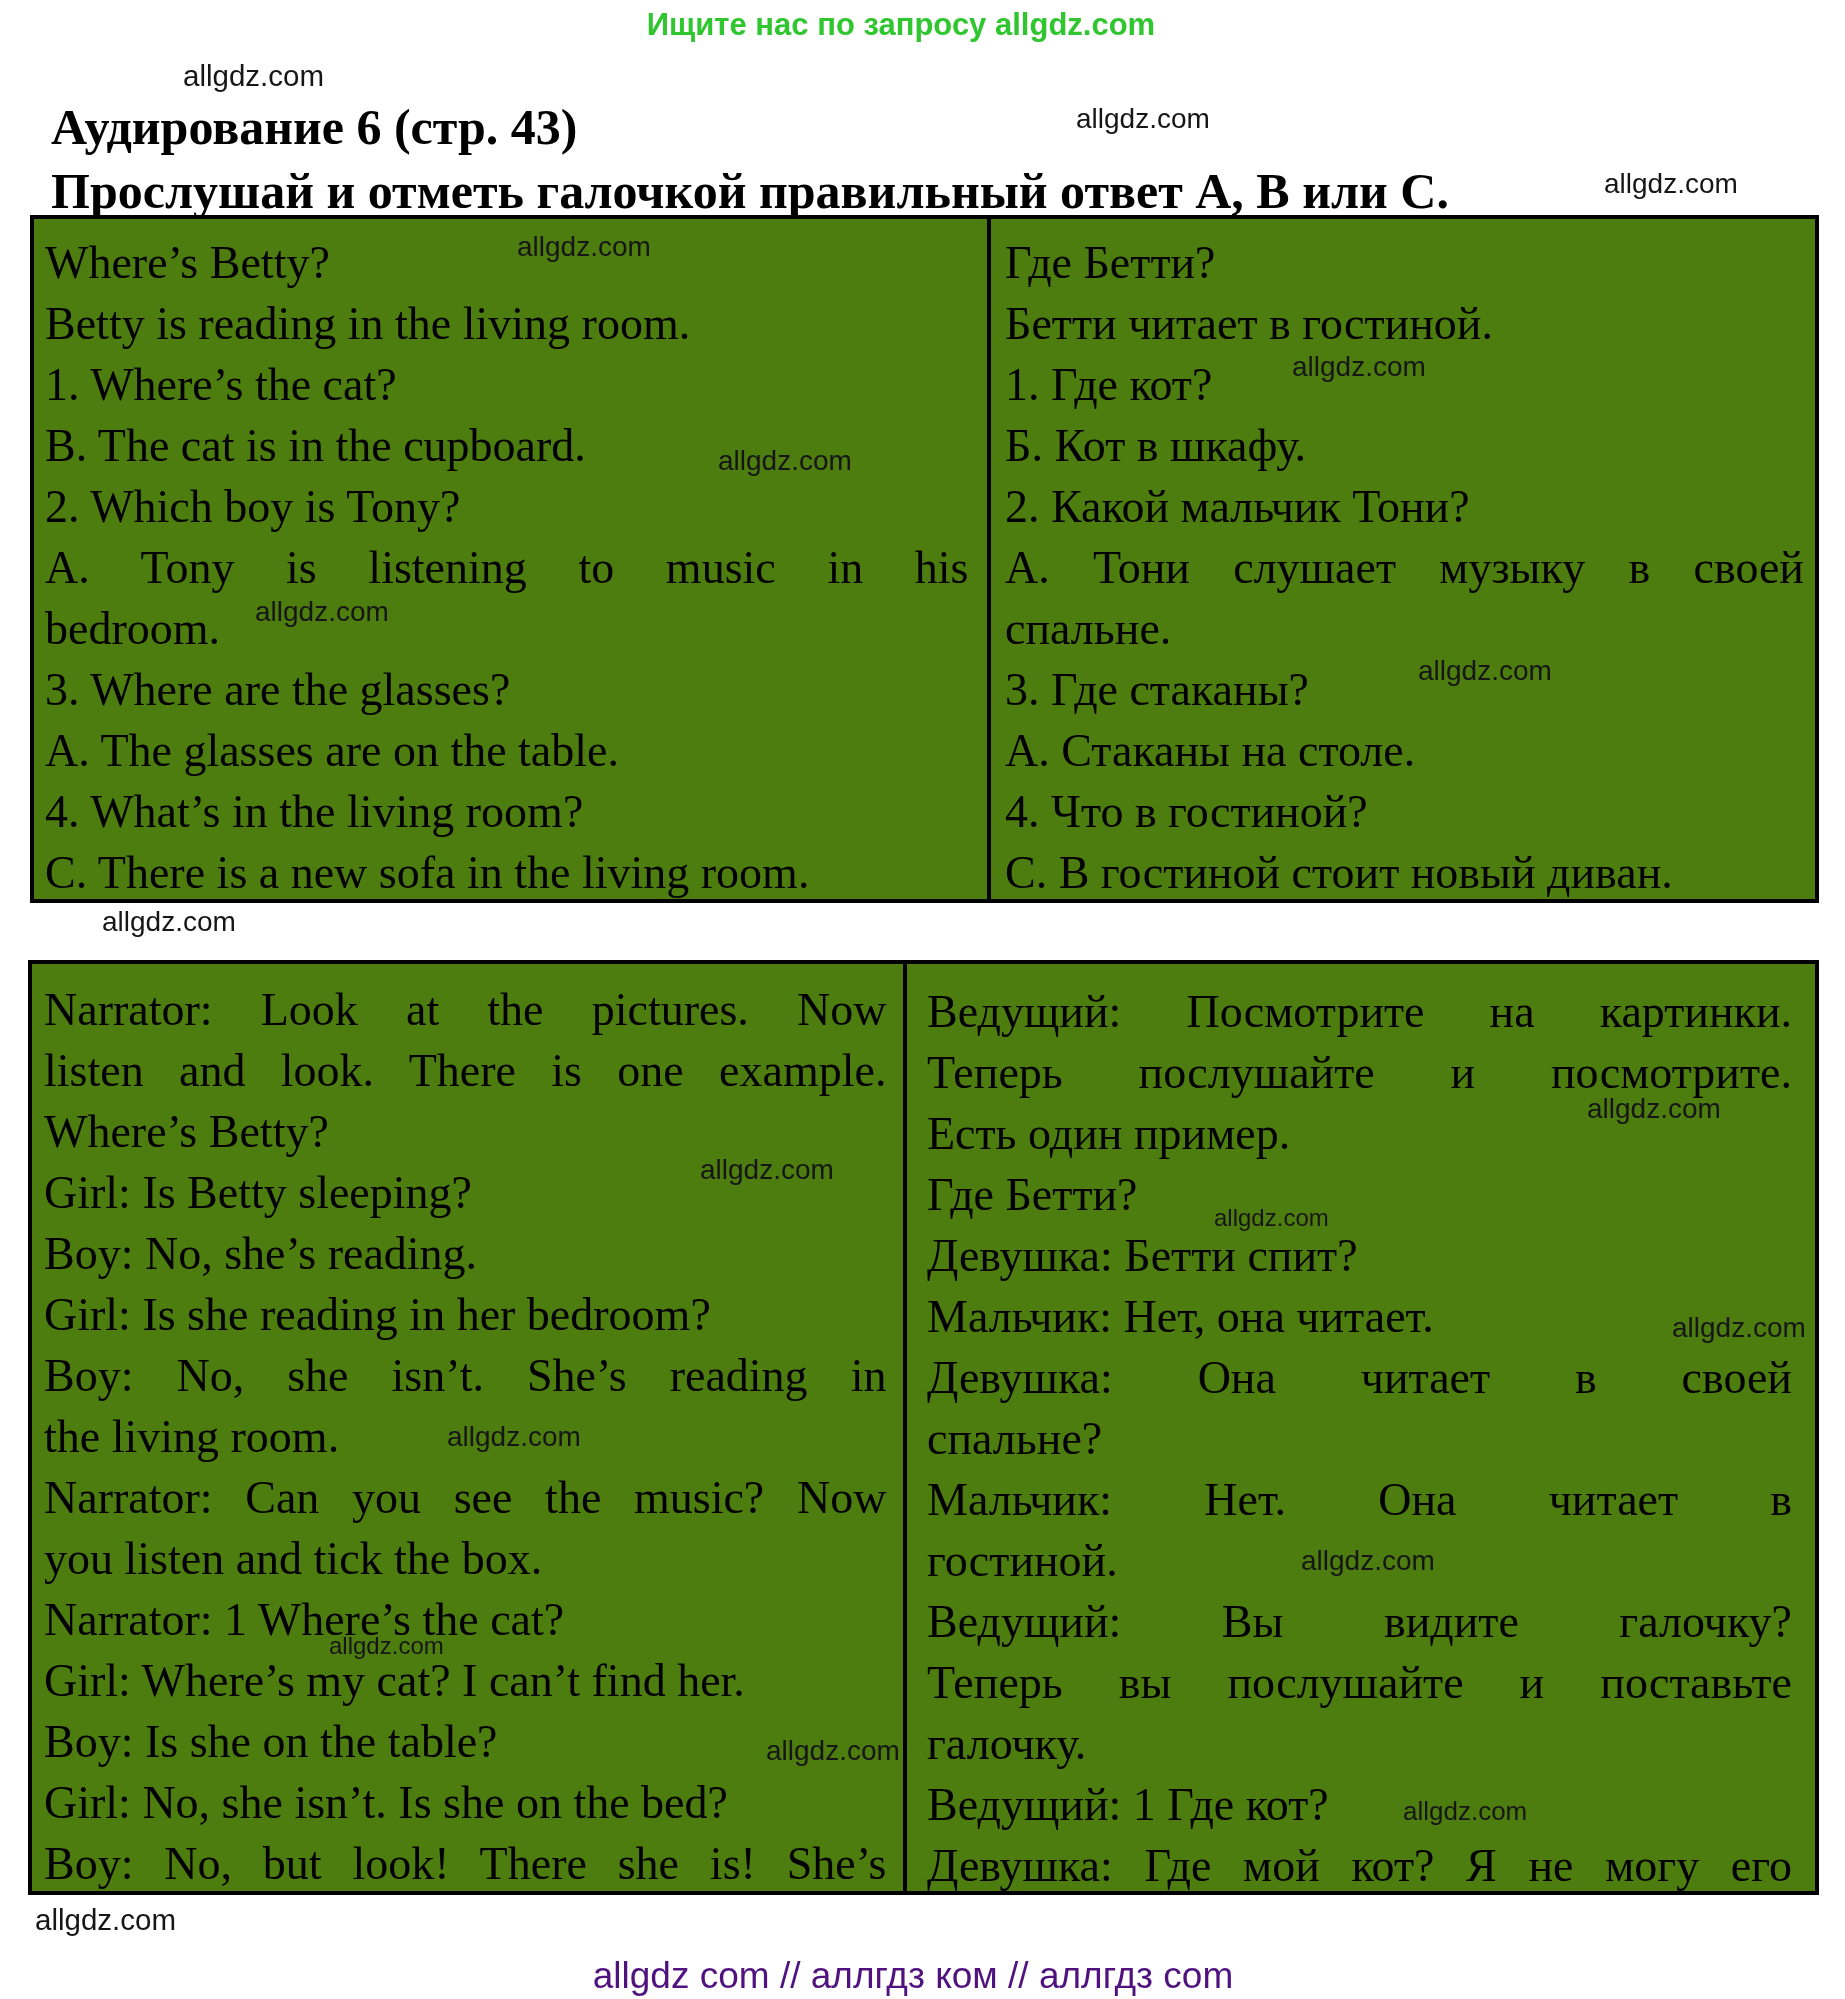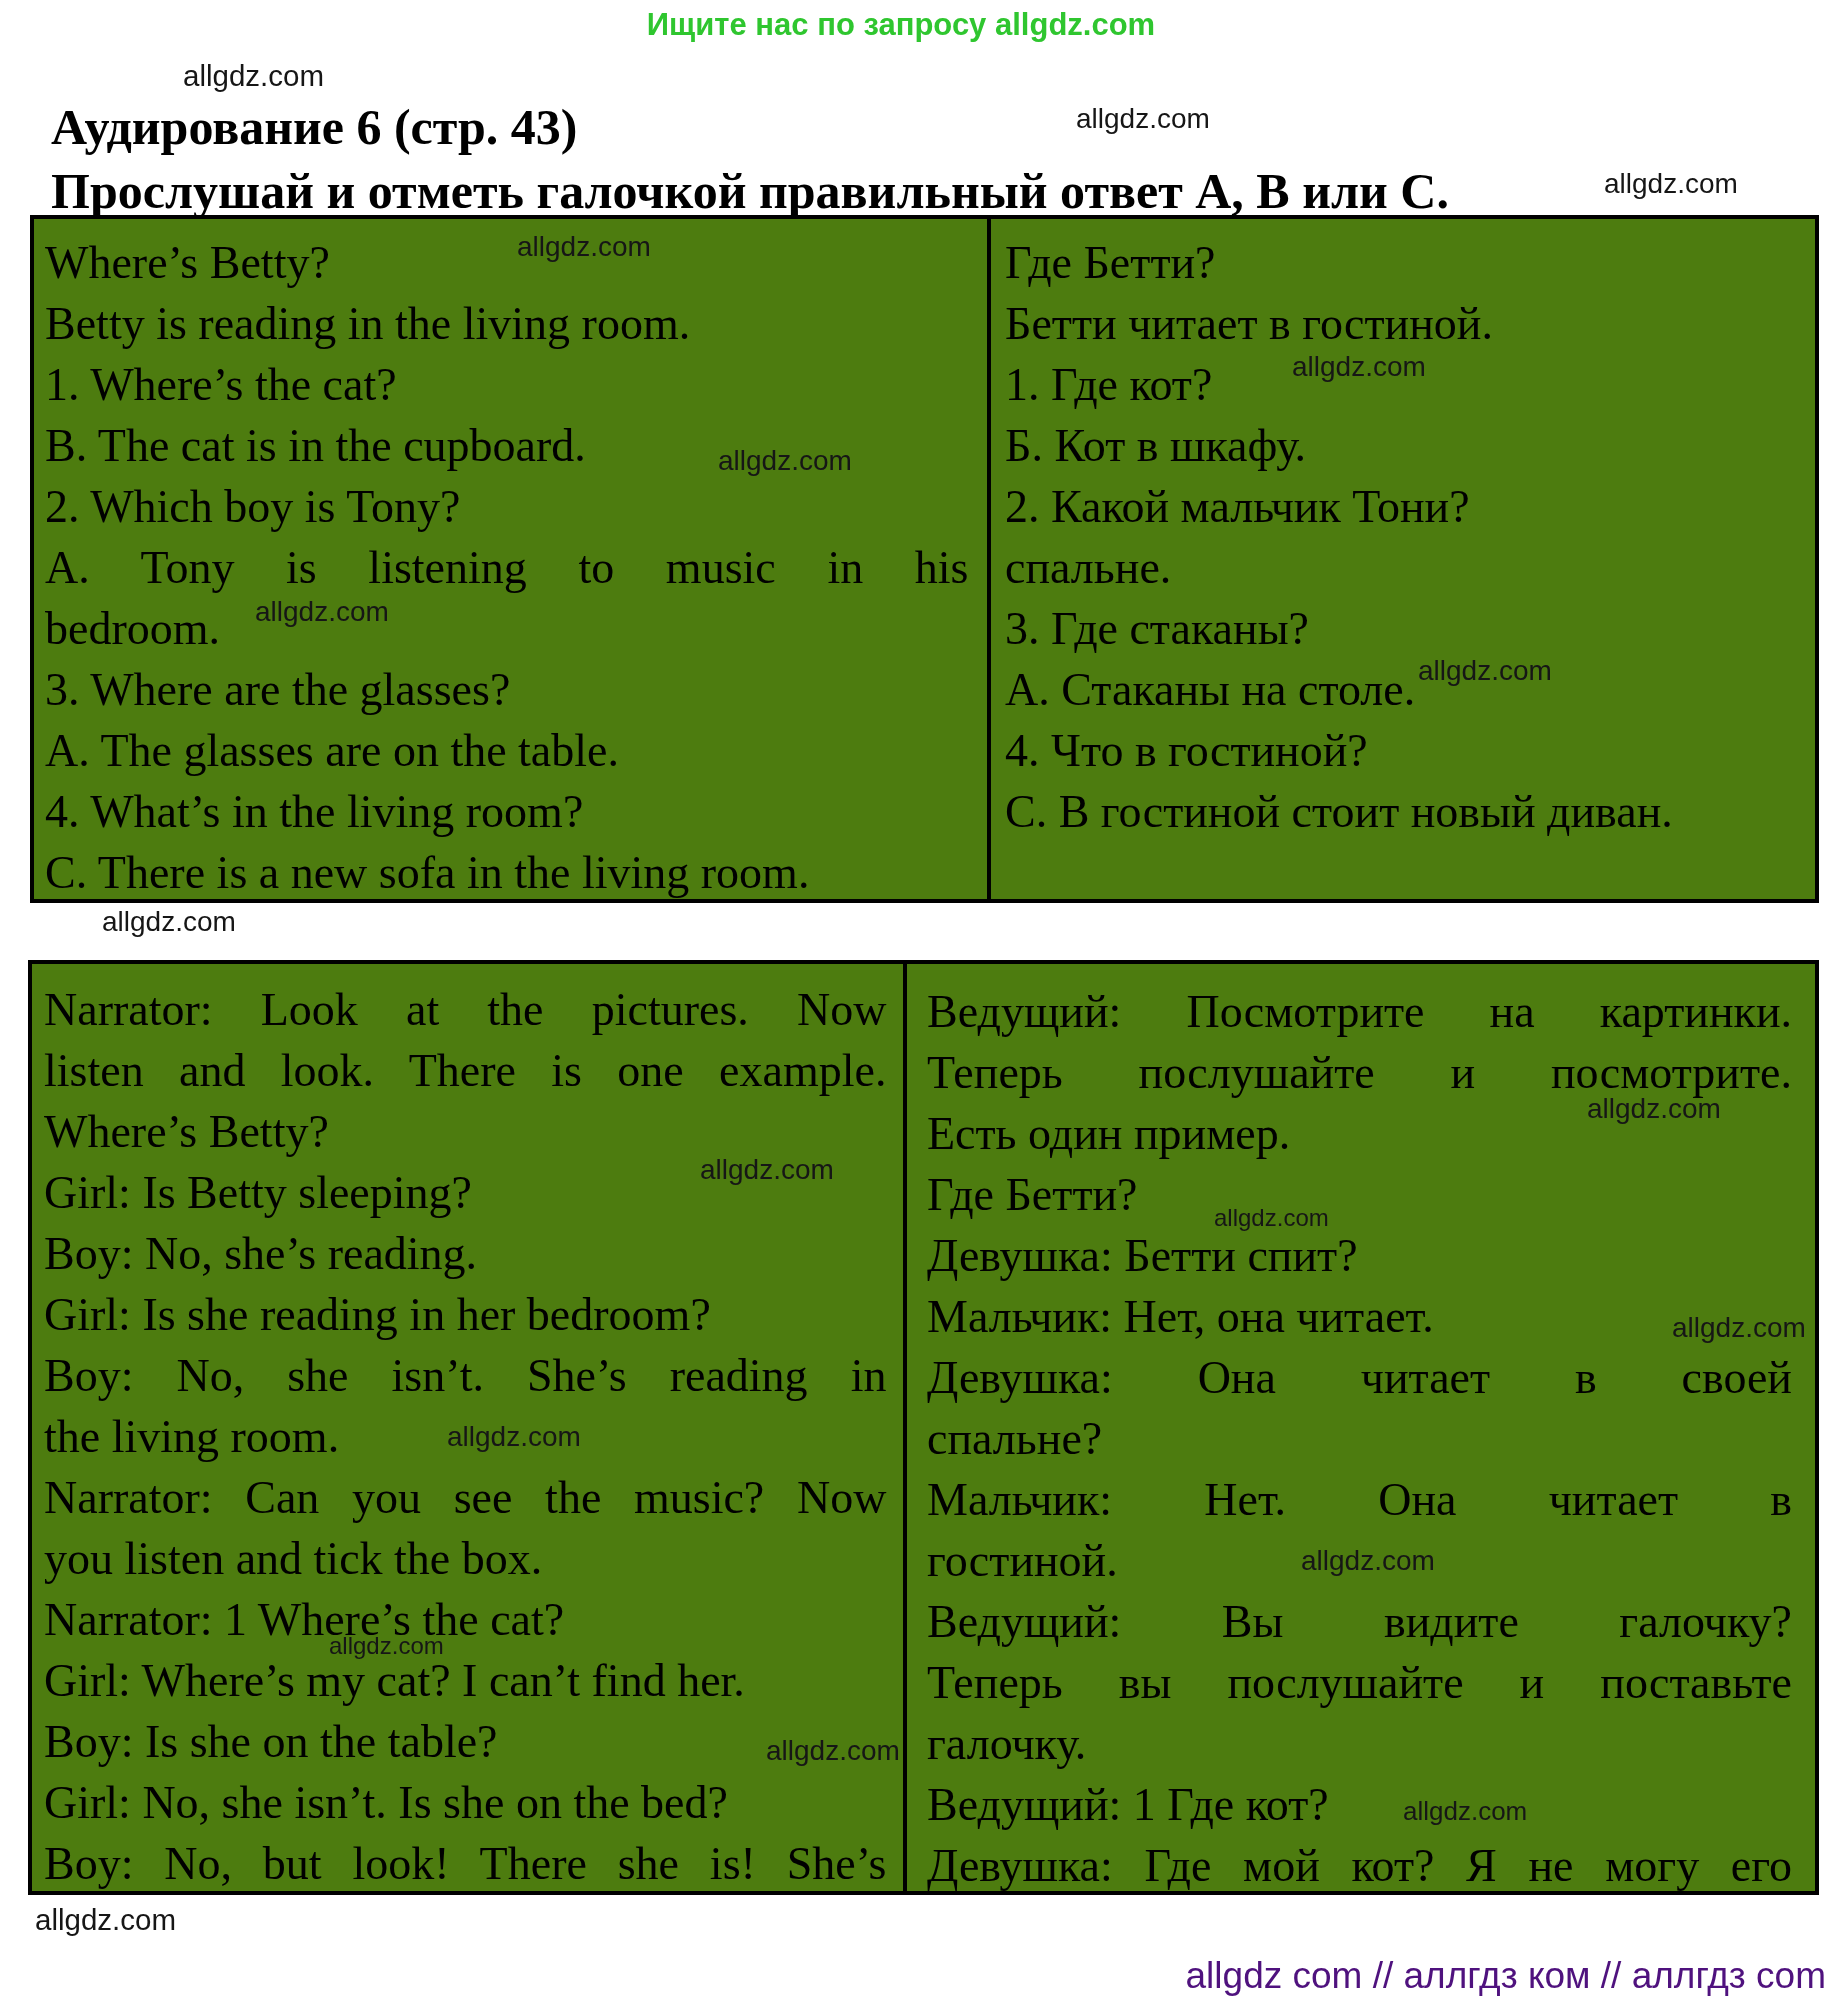--- a/index.html
+++ b/index.html
@@ -23,21 +23,21 @@
   .colR1{flex:1;padding:13px 11px 0 14px;}
   .colE2{width:875px;border-right:4.6px solid #000;padding:14.8px 16.6px 0 12px;}
   .colR2{flex:1;padding:17px 23px 0 20px;}
 
   .tline{font-size:46px;line-height:61px;height:61px;white-space:nowrap;color:#000;}
   .table2 .tline{line-height:61px;height:61px;}
   .tline.j{white-space:normal;text-align:justify;text-align-last:justify;}
 
   .wm{position:absolute;font-family:"Liberation Sans",sans-serif;color:#161616;white-space:nowrap;}
 
-  .footer{position:absolute;top:1955px;left:0;width:1826px;text-align:right;
+  .footer{position:absolute;top:1955px;left:0;width:1826px;text-align:center;
           font-family:"Liberation Sans",sans-serif;font-size:37px;
           color:var(--footer_purple,#4f127e);}
 </style>
 </head>
 <body>
 
 <div class="page">
 
   <div class="promo">Ищите нас по запросу allgdz.com</div>
 
@@ -57,20 +57,21 @@
         <div class="tline">A. The glasses are on the table.</div>
         <div class="tline">4. What’s in the living room?</div>
         <div class="tline">C. There is a new sofa in the living room.</div>
       </div>
     <div class="col colR1">
         <div class="tline">Где Бетти?</div>
         <div class="tline">Бетти читает в гостиной.</div>
         <div class="tline">1. Где кот?</div>
         <div class="tline">Б. Кот в шкафу.</div>
         <div class="tline">2. Какой мальчик Тони?</div>
+        <div class="tline j">А. Тони слушает музыку в своей</div>
         <div class="tline">спальне.</div>
         <div class="tline">3. Где стаканы?</div>
         <div class="tline">А. Стаканы на столе.</div>
         <div class="tline">4. Что в гостиной?</div>
         <div class="tline">С. В гостиной стоит новый диван.</div>
       </div>
   </div>
 
   <div class="table table2">
     <div class="col colE2">

